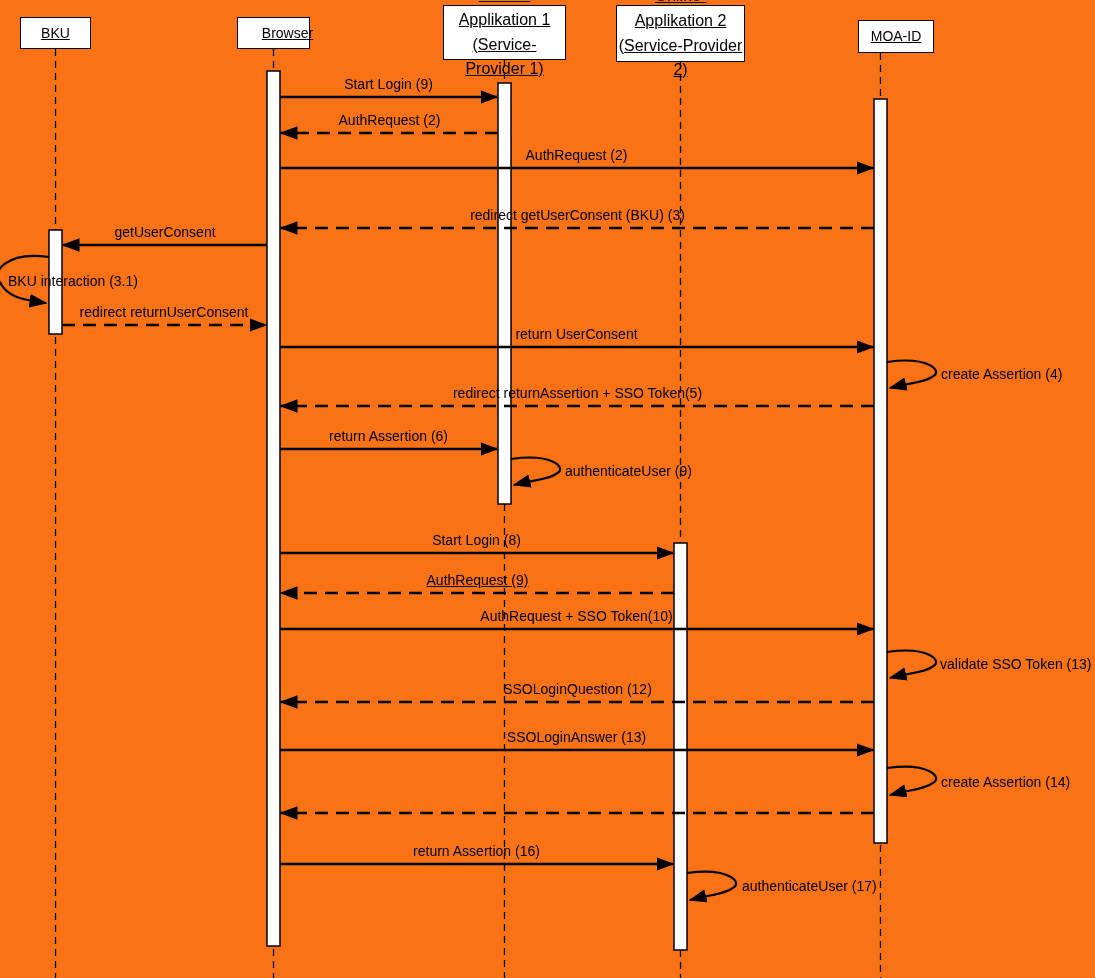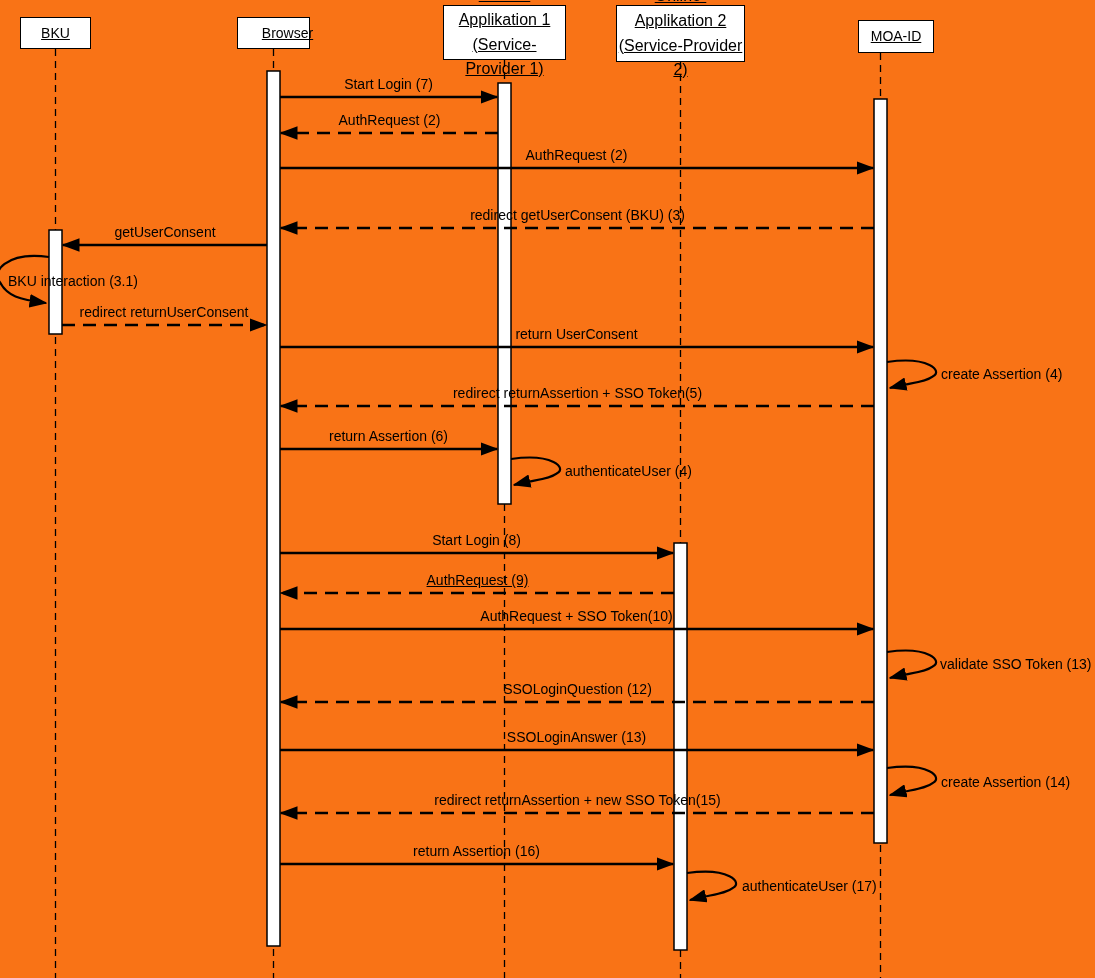--- a/index.html
+++ b/index.html
@@ -88,36 +88,35 @@
   <div class="pbox two" style="left:616px;top:5px;width:129px;height:57px;">
     <span class="pline">Online-Applikation 2</span>
     <span class="pline">(Service-Provider 2)</span>
   </div>
 
   <div class="pbox" style="left:858px;top:20px;width:76px;height:33px;">
     <span class="pline">MOA-ID</span>
   </div>
 
   <div id="labels">
-      <div class="mlabel" style="left: 388.5px; top: 84px;">Start Login (7)</div>
+      <div class="mlabel" style="left: 388.5px; top: 84px;">Start Login (9)</div>
       <div class="mlabel" style="left: 389.5px; top: 120px;">AuthRequest (2)</div>
       <div class="mlabel" style="left: 576.5px; top: 155px;">AuthRequest (2)</div>
       <div class="mlabel" style="left: 577.5px; top: 215px;">redirect getUserConsent (BKU) (3)</div>
       <div class="mlabel" style="left: 165px; top: 232px;">getUserConsent</div>
       <div class="mlabel" style="left: 164px; top: 312px;">redirect returnUserConsent</div>
       <div class="mlabel" style="left: 576.5px; top: 334px;">return UserConsent</div>
       <div class="mlabel" style="left: 577.5px; top: 393px;">redirect returnAssertion + SSO Token(5)</div>
       <div class="mlabel" style="left: 388.5px; top: 436px;">return Assertion (6)</div>
       <div class="mlabel" style="left: 476.5px; top: 540px;">Start Login (8)</div>
       <div class="mlabel" style="left: 477.5px; top: 580px; text-decoration: underline;">AuthRequest (9)</div>
       <div class="mlabel" style="left: 576.5px; top: 616px;">AuthRequest + SSO Token(10)</div>
       <div class="mlabel" style="left: 577.5px; top: 689px;">SSOLoginQuestion (12)</div>
       <div class="mlabel" style="left: 576.5px; top: 737px;">SSOLoginAnswer (13)</div>
-      <div class="mlabel" style="left: 577.5px; top: 800px;">redirect returnAssertion + new SSO Token(15)</div>
       <div class="mlabel" style="left: 476.5px; top: 851px;">return Assertion (16)</div>
       <div class="slabel" style="left: 8px; top: 281px;">BKU interaction (3.1)</div>
       <div class="slabel" style="left: 941px; top: 374px;">create Assertion (4)</div>
-      <div class="slabel" style="left: 565px; top: 471px;">authenticateUser (4)</div>
+      <div class="slabel" style="left: 565px; top: 471px;">authenticateUser (9)</div>
       <div class="slabel" style="left: 940px; top: 664px;">validate SSO Token (13)</div>
       <div class="slabel" style="left: 941px; top: 782px;">create Assertion (14)</div>
       <div class="slabel" style="left: 742px; top: 886px;">authenticateUser (17)</div>
     </div>
 </div>
 
 </body></html>

